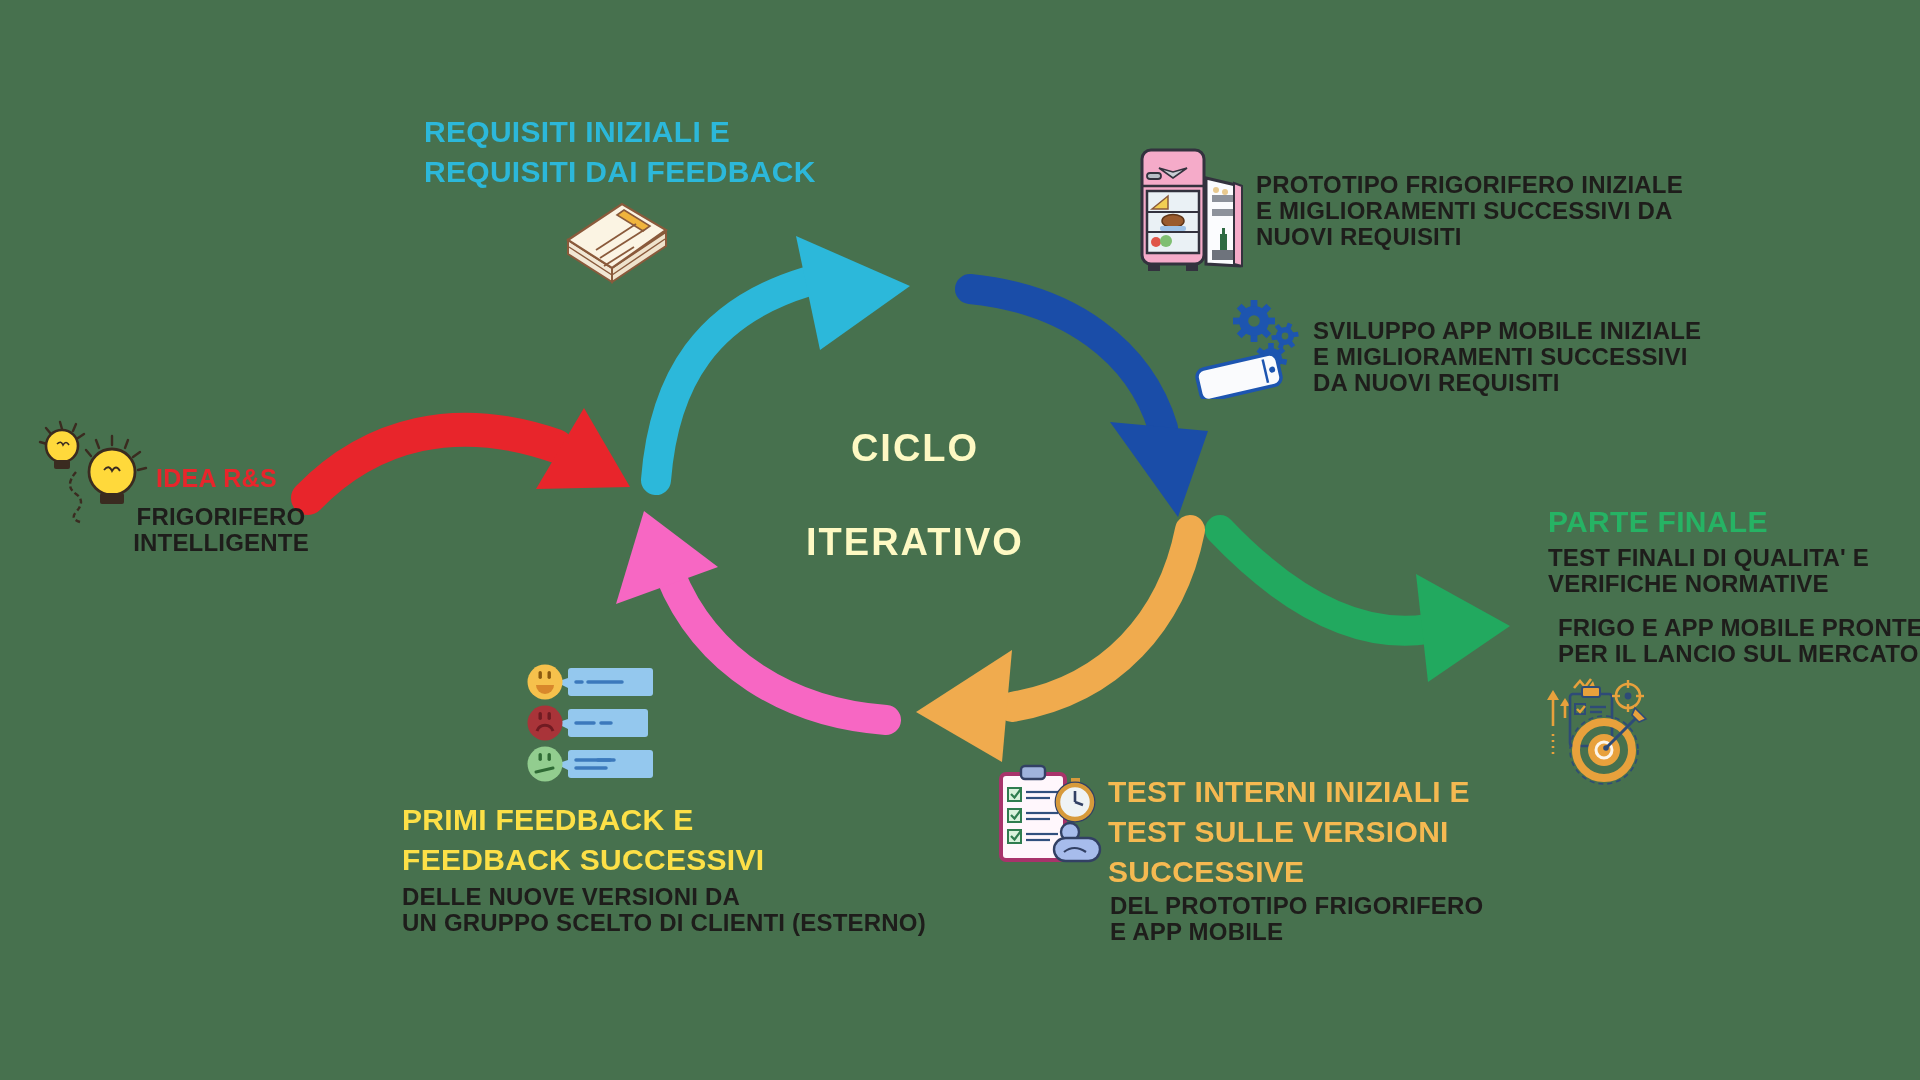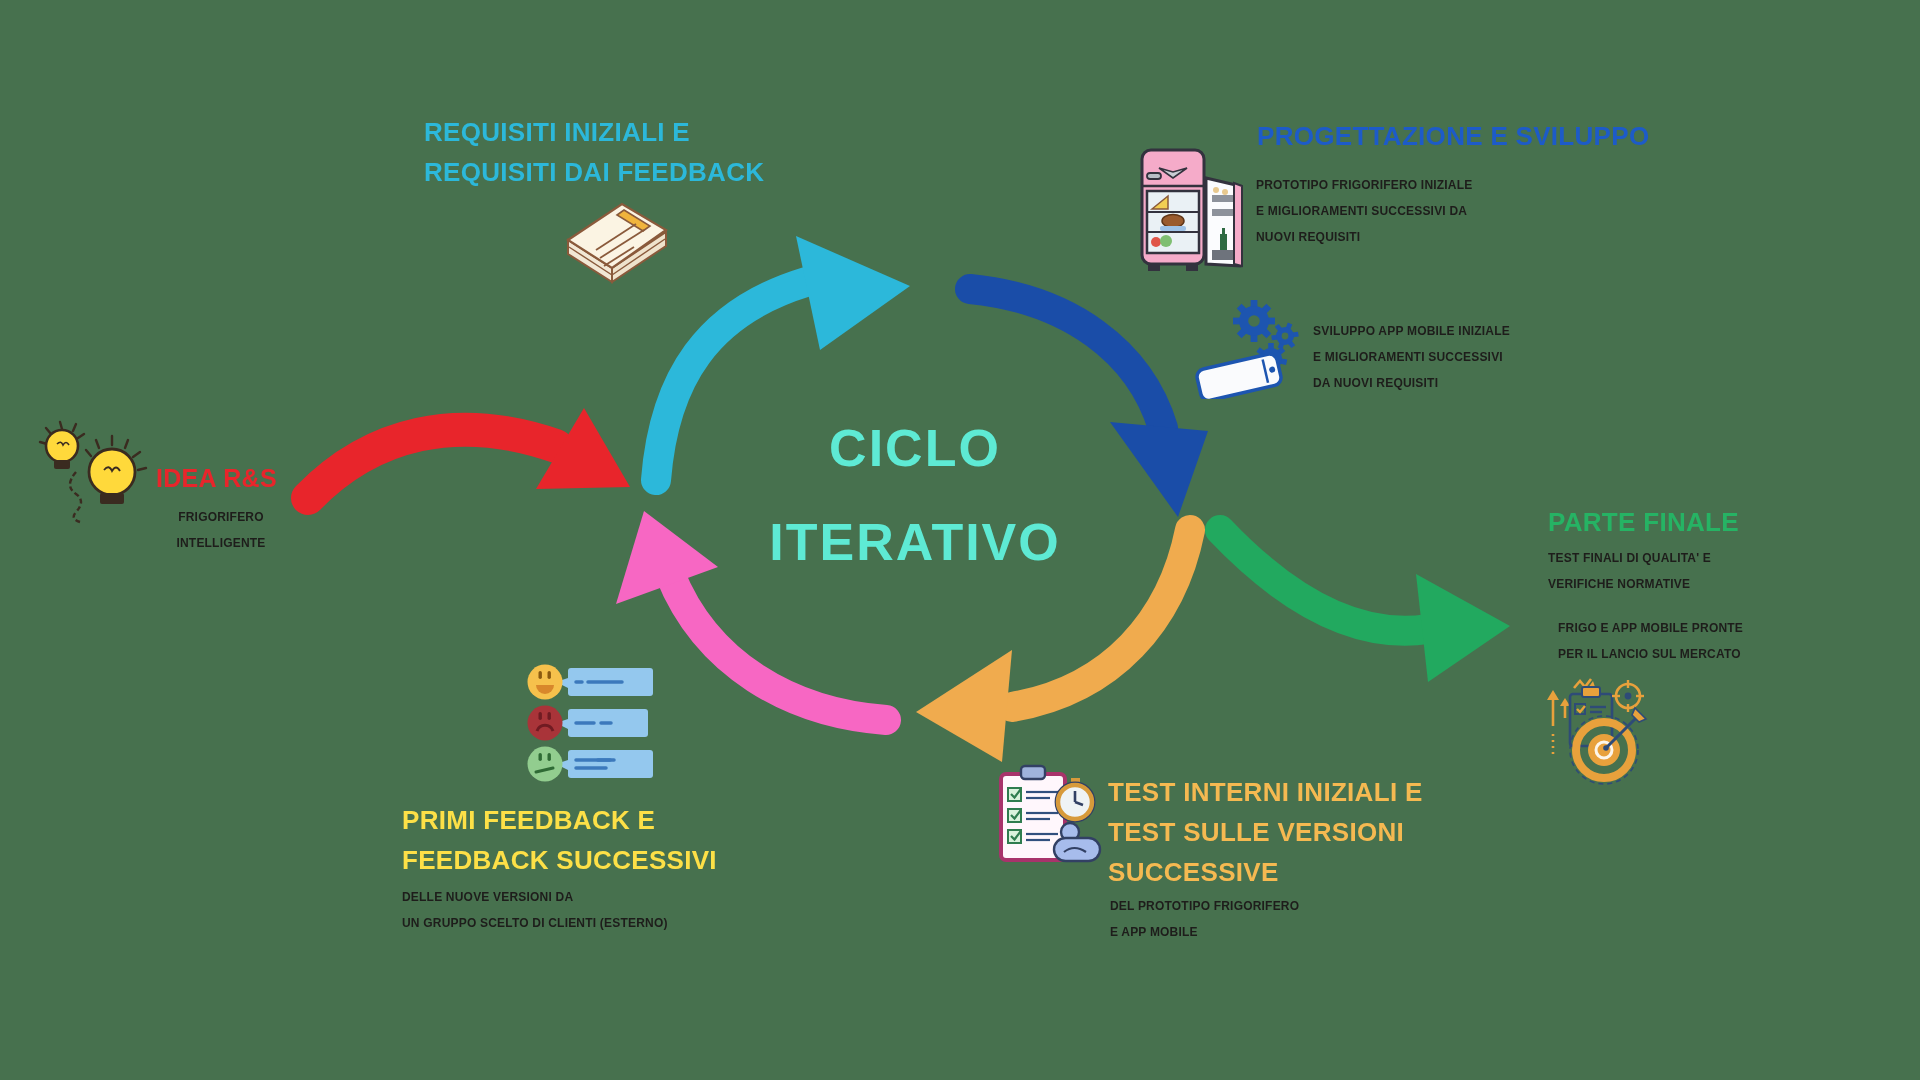--- a/index.html
+++ b/index.html
@@ -1,27 +1,27 @@
 <!DOCTYPE html>
 <html><head>
 <meta charset="utf-8">
 <style>
   html,body{margin:0;padding:0;background:#47714E;}
   .stage{position:relative;width:1920px;height:1080px;background:#47714E;overflow:hidden;
          font-family:"Liberation Sans",sans-serif;font-weight:700;}
   .abs{position:absolute;}
-  .title{font-size:26px;line-height:40px;letter-spacing:.3px;white-space:nowrap;}
-  .sub{font-size:12px;line-height:26px;letter-spacing:.2px;color:#1E1D1B;white-space:nowrap;}
+  .title{font-size:30px;line-height:40px;letter-spacing:.3px;white-space:nowrap;}
+  .sub{font-size:24px;line-height:26px;letter-spacing:.2px;color:#1E1D1B;white-space:nowrap;}
   .c-cyan{color:#2CB8DA;}
   .c-blue{color:#1D5BC8;}
   .c-green{color:#26B364;}
   .c-orange{color:#F5B951;}
   .c-pink{color:#fde047;}
   .c-red{color:#E8252B;font-size:25px;}
-  .center-title{width:440px;text-align:center;color:#5eead4;font-size:52px;line-height:56px;letter-spacing:2px;}
+  .center-title{width:440px;text-align:center;color:#fef9c3;font-size:38px;line-height:56px;letter-spacing:2px;}
   .center-title div+div{margin-top:38px;}
   svg{display:block;}
 </style>
 </head>
 <body>
 
 <div class="stage">
 
   <svg class="abs" style="left:0;top:0" width="1920" height="1080" viewBox="0 0 1920 1080">
 
@@ -71,21 +71,20 @@
     <polygon points="52,78 52,92 106,56 106,42" fill="#EFE3CC" stroke="#8A5A3B" stroke-width="2"></polygon>
     <line x1="9" y1="57" x2="52" y2="85" stroke="#8A5A3B" stroke-width="1.4"></line>
     <line x1="52" y1="85" x2="105" y2="49" stroke="#8A5A3B" stroke-width="1.4"></line>
     <polygon points="8,50 62,14 106,40 52,78" fill="#FBF4E3" stroke="#8A5A3B" stroke-width="2.2"></polygon>
     <polygon points="64,20 90,36 83,41 57,25" fill="#F0B43C" stroke="#8A5A3B" stroke-width="1.6"></polygon>
     <line x1="30" y1="46" x2="70" y2="20" stroke="#8A5A3B" stroke-width="1.8" transform="translate(6,14)"></line>
     <line x1="30" y1="46" x2="74" y2="18" stroke="#8A5A3B" stroke-width="1.8" transform="translate(10,22)"></line>
     <line x1="30" y1="46" x2="60" y2="27" stroke="#8A5A3B" stroke-width="1.8" transform="translate(14,30)"></line>
   </svg>
 
-  <div class="abs title c-blue" style="left:1257px;top:116px">PROGETTAZIONE E SVILUPPO</div>
 
   <svg class="abs" style="left:1128px;top:146px" width="118" height="128" viewBox="0 0 118 128">
     <polygon points="78,32 112,40 112,120 78,118" fill="#FBFCFE" stroke="#33323E" stroke-width="3"></polygon>
     <circle cx="88" cy="44" r="3" fill="#E8C98F"></circle>
       <circle cx="97" cy="46" r="3" fill="#E8C98F"></circle>
     <rect x="84" y="49" width="23" height="7" fill="#8D929B"></rect>
     <rect x="84" y="63" width="23" height="7" fill="#8D929B"></rect>
     <rect x="92" y="88" width="7" height="16" fill="#2F6B43"></rect>
       <rect x="94" y="82" width="3" height="7" fill="#2F6B43"></rect>
     <rect x="84" y="104" width="23" height="10" fill="#6E737C"></rect>

